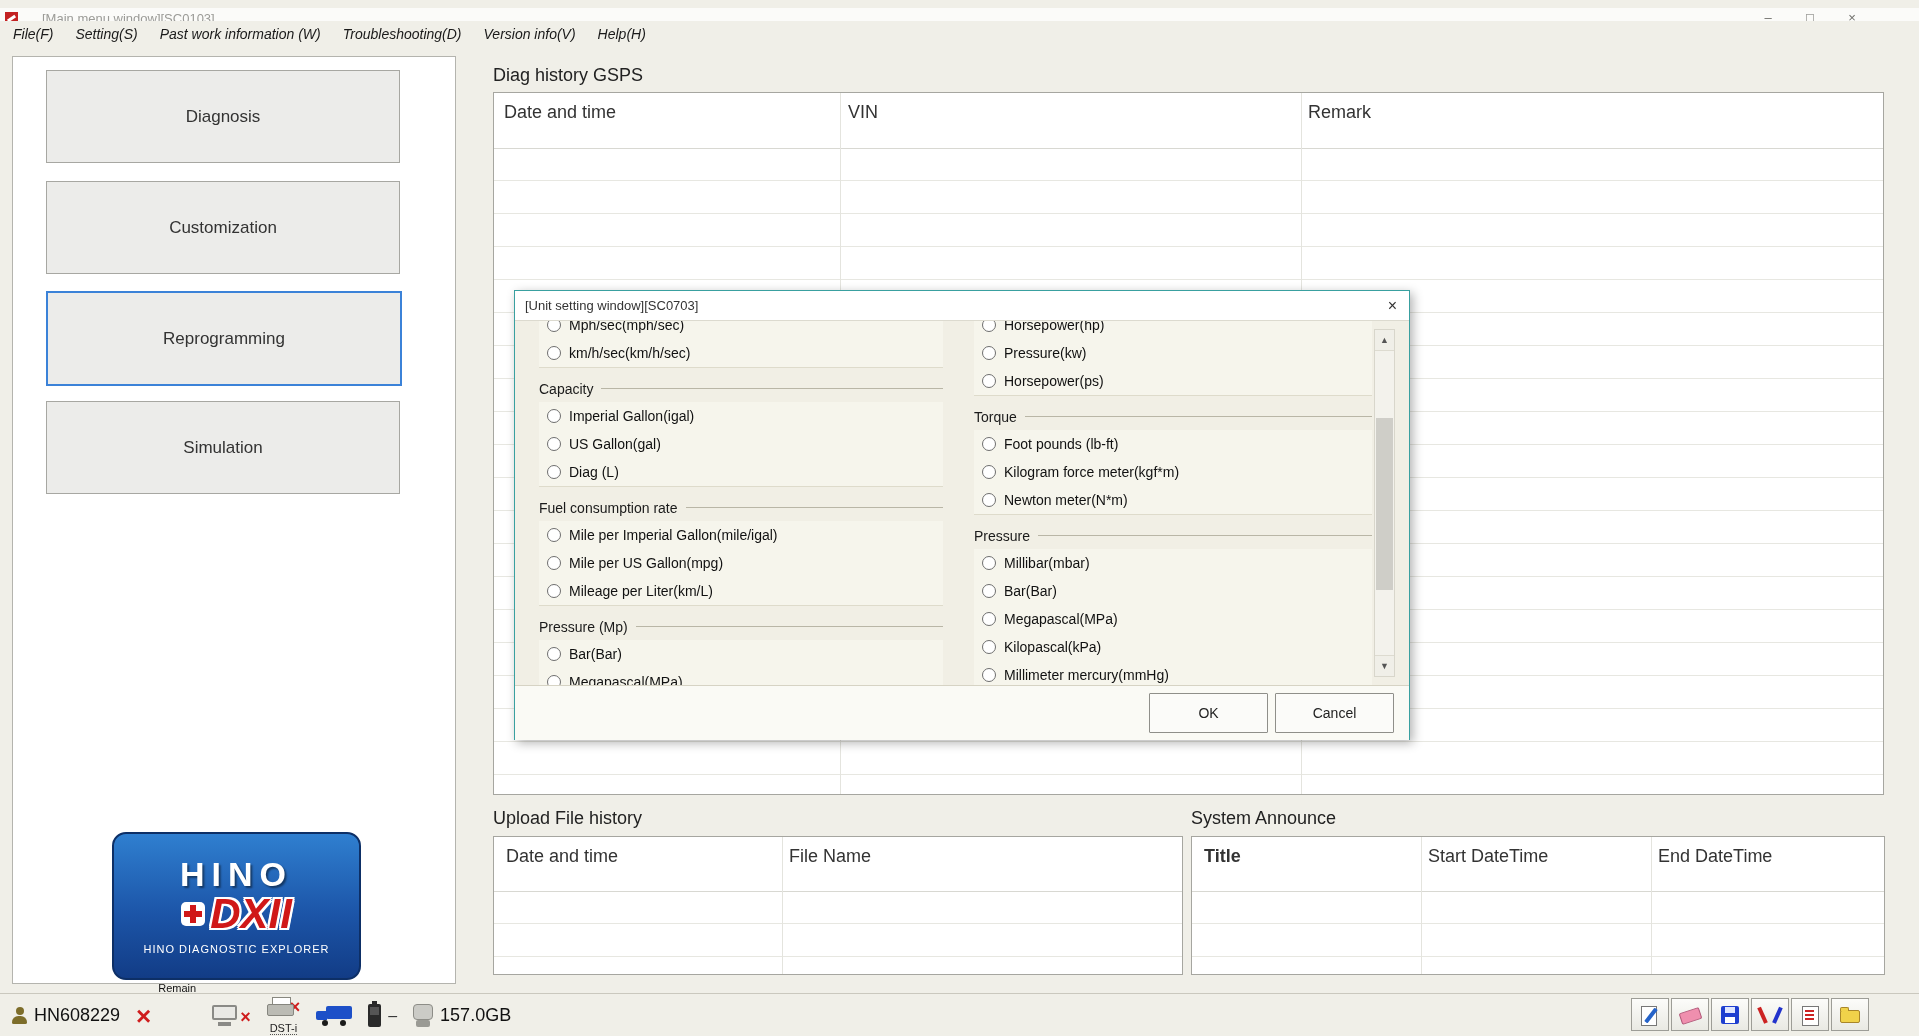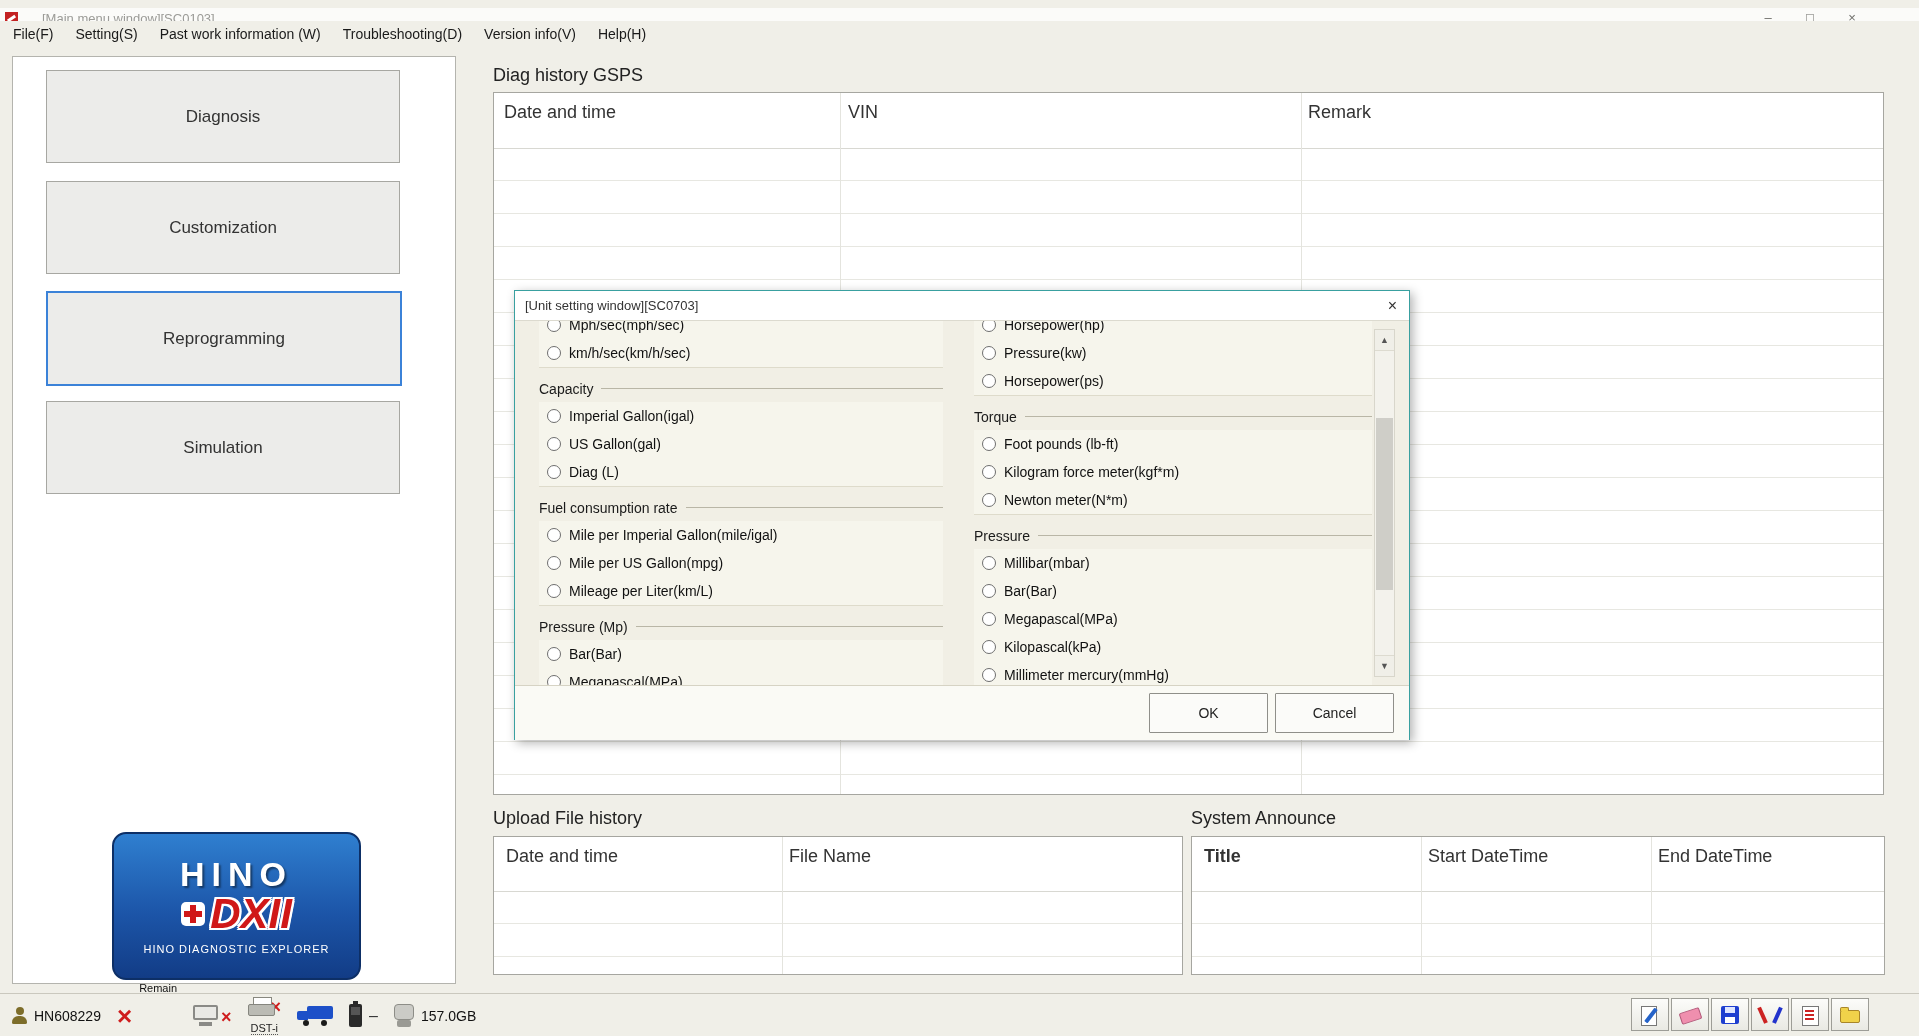--- a/index.html
+++ b/index.html
@@ -9,21 +9,21 @@
   
   .titlebar{position:absolute;top:8px;left:0;width:100%;height:20px;background:#fbfbf9;display:flex;align-items:center;border-bottom:1px solid #eceae4;gap:16px;}
   .app-icon{width:13px;height:13px;margin-left:5px;background:#c32222;position:relative;flex:none;}
   .app-icon::after{content:"";position:absolute;left:2px;top:5px;width:9px;height:3px;background:#fff;transform:rotate(-35deg);}
   .win-title{margin-left:8px;font-size:13px;color:#9b9b97;white-space:nowrap;}
   .win-controls{margin-left:auto;display:flex;margin-right:46px;}
   .win-ctrl{width:42px;text-align:center;font-size:13px;color:#6e6e6a;line-height:20px;}
 
   
   .menubar{position:absolute;top:21px;left:0;width:100%;height:26px;display:flex;align-items:center;background:#f0efe8;padding-left:2px;}
-  .menu-item{padding:0 11px;font-size:14px;color:#1a1a1a;white-space:nowrap;}
+  .menu-item{padding:0 11px;font-size:14px;color:#1a1a1a;white-space:nowrap;font-style:italic;}
 
   
   .left-panel{position:absolute;left:12px;top:56px;width:442px;height:926px;background:#fff;border:1px solid #b4b4ae;}
   .side-btn{position:absolute;left:33px;width:352px;height:91px;background:#ececea;border:1px solid #a7a7a2;display:flex;align-items:center;justify-content:center;font-size:17px;color:#333;}
   .side-btn.selected{border:2px solid #3b82d8;}
 
   
   .logo{position:absolute;left:99px;top:775px;width:245px;height:144px;border-radius:14px;background:linear-gradient(180deg,#2f7fd0 0%,#1c55a8 55%,#123c86 100%);border:2px solid #0d2f66;display:flex;flex-direction:column;align-items:center;justify-content:center;}
   .logo-brand{color:#fff;font-weight:bold;font-size:34px;letter-spacing:7px;line-height:34px;text-shadow:2px 2px 2px rgba(0,0,0,.45);}
   .logo-product-row{display:flex;align-items:center;margin-top:2px;}
@@ -39,21 +39,21 @@
   
   .table{position:absolute;background:#fff;border:1px solid #a6a6a0;}
   .thead{position:absolute;top:0;left:0;right:0;border-bottom:1px solid #d8d8d2;}
   .th{position:absolute;top:9px;font-size:18px;color:#333;white-space:nowrap;}
   .vline{position:absolute;top:0;bottom:0;width:1px;background:#e4e4de;z-index:2;}
   .rows{position:absolute;left:0;right:0;bottom:0;background:repeating-linear-gradient(to bottom,transparent 0px,transparent 32px,#e7e7e1 32px,#e7e7e1 33px);}
 
   
   .statusbar{position:absolute;left:0;top:993px;width:100%;height:43px;background:#f0efe8;border-top:1px solid #cac8be;display:flex;align-items:center;padding-left:12px;}
   .seg{display:flex;align-items:center;gap:7px;margin-right:16px;}
-  .seg-text{font-size:14px;color:#111;}
+  .seg-text{font-size:18px;color:#111;}
   .person-icon{width:15px;height:17px;position:relative;display:inline-block;}
   .person-icon::before{content:"";position:absolute;top:0;left:4px;width:8px;height:8px;border-radius:50%;background:#7d6d2a;}
   .person-icon::after{content:"";position:absolute;bottom:0;left:0;width:15px;height:8px;border-radius:8px 8px 2px 2px;background:#7d6d2a;}
   .red-x{color:#cf1d1d;font-weight:bold;}
   .red-x.big{font-size:26px;line-height:1;}
   .red-x.small{font-size:18px;line-height:1;margin-left:-4px;align-self:flex-end;}
   .remain{display:flex;flex-direction:column;font-size:11px;line-height:13px;color:#111;}
   .remain .u{border-bottom:1px solid #444;margin-top:41px;}
   .monitor-icon{width:25px;height:21px;position:relative;display:inline-block;}
   .monitor-icon::before{content:"";position:absolute;top:0;left:0;width:25px;height:15px;background:#e9e9e5;border:2px solid #8a8a86;box-sizing:border-box;border-radius:2px;}

